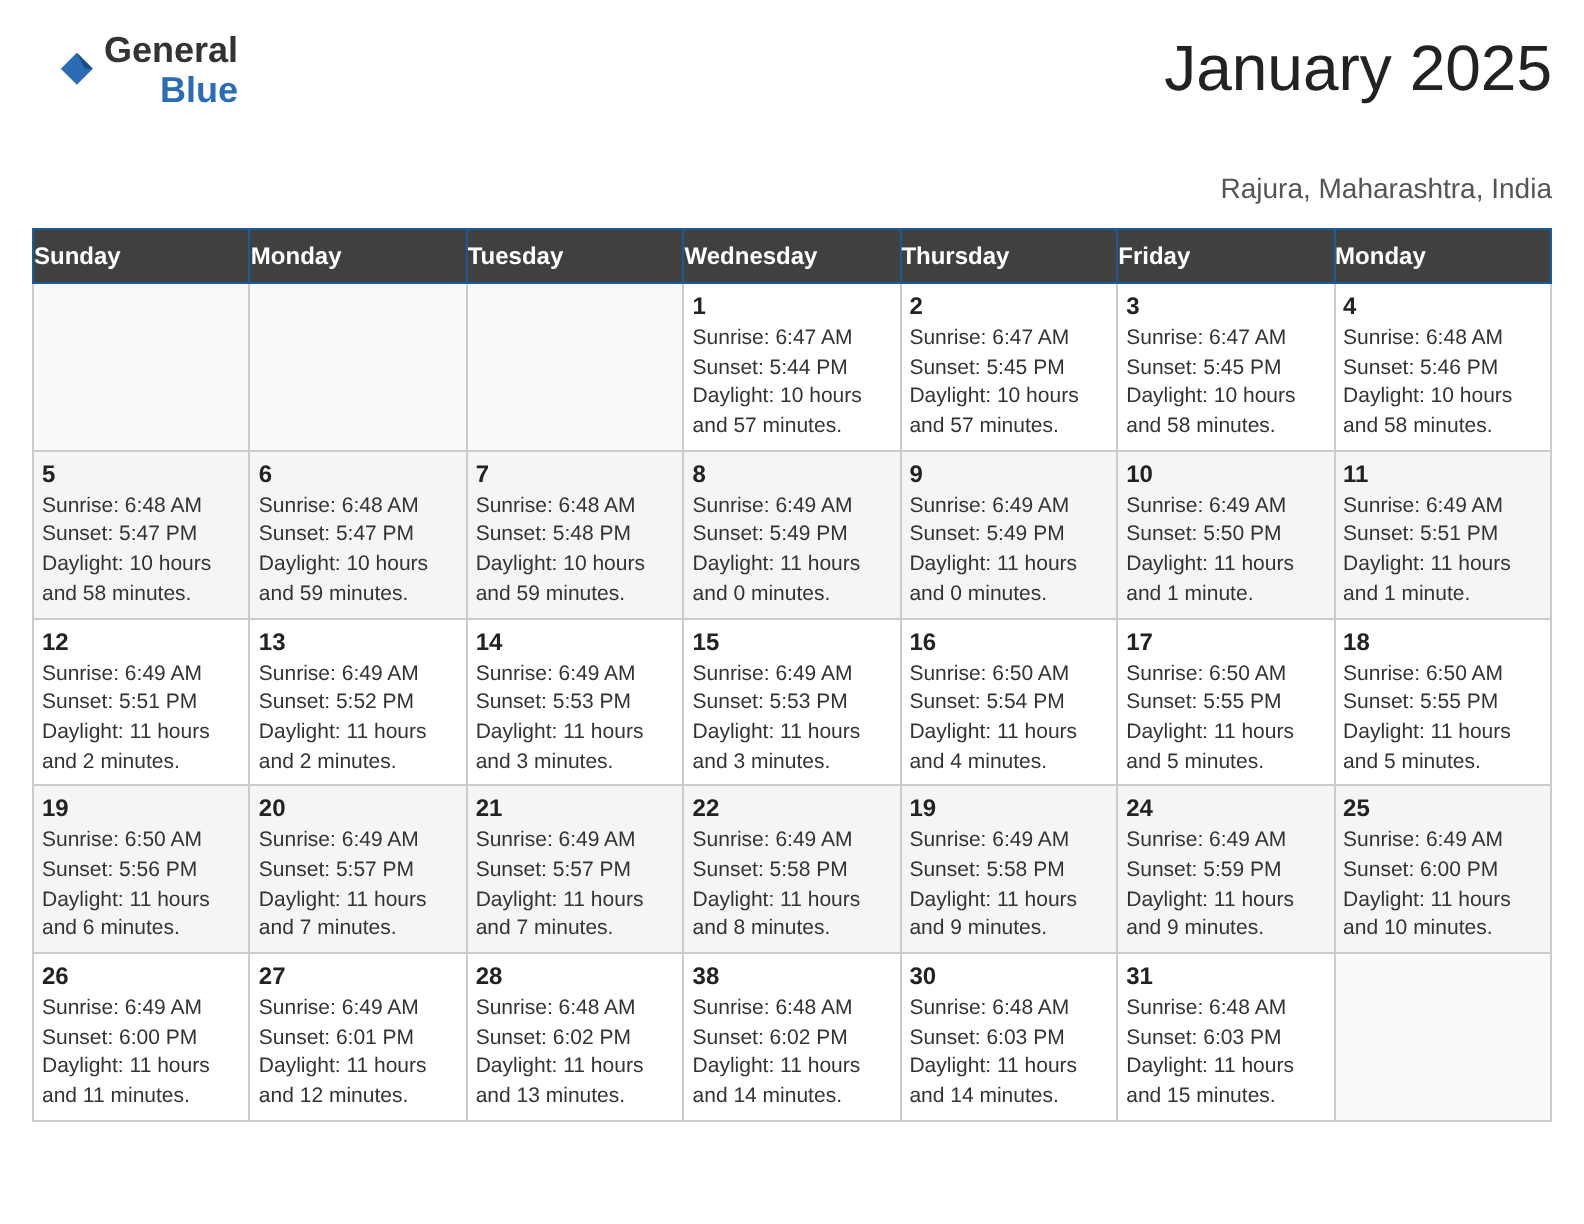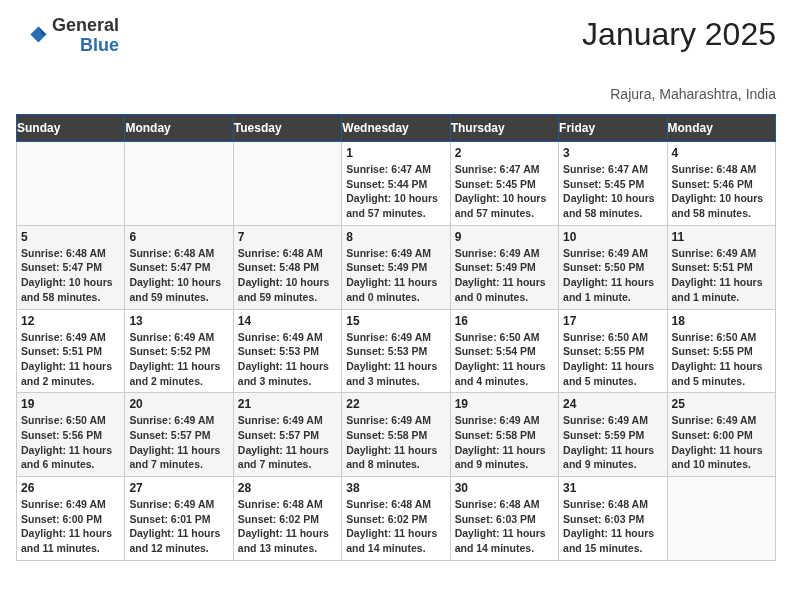--- a/index.html
+++ b/index.html
@@ -82,21 +82,20 @@
     .day-number {
       font-weight: bold;
       font-size: 12px;
       margin-bottom: 2px;
       color: #222;
     }
     .day-info {
       color: #333;
       font-size: 10.5px;
       line-height: 1.4;
-      font-weight: bold;
     }
     .empty-cell {
       background: #f9f9f9 !important;
     }
   </style>
 </head>
 <body>
 
 <div class="header">
   <div class="logo">

